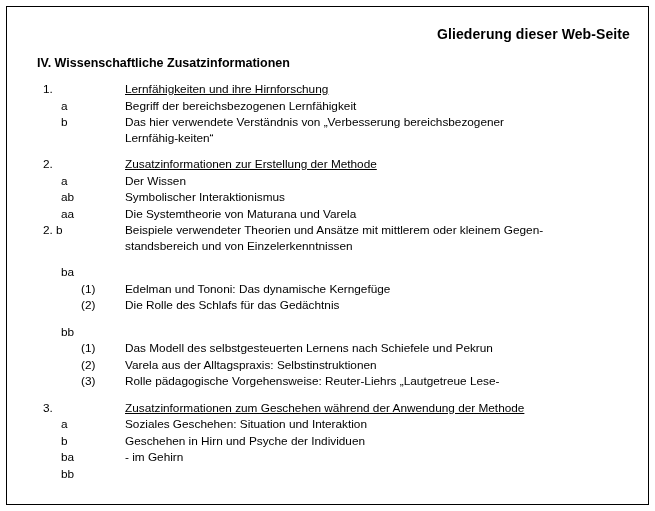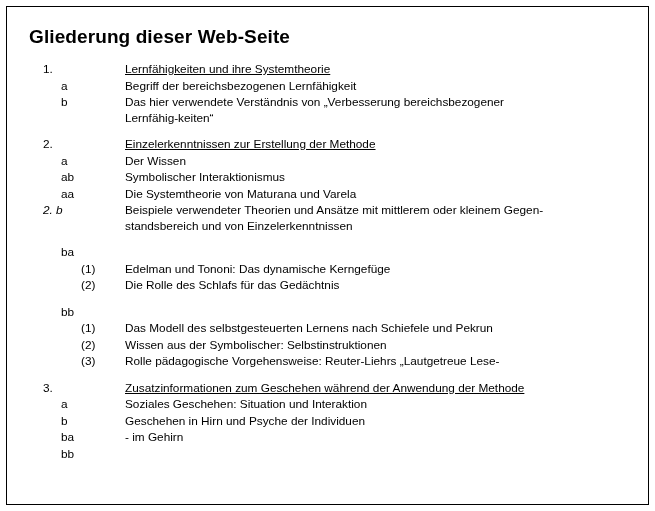--- a/index.html
+++ b/index.html
@@ -31,22 +31,22 @@
   .content {
     position: absolute;
     left: 0;
     top: 0;
     right: 0;
     bottom: 0;
     padding: 16px 18px 10px 22px;
     box-sizing: border-box;
   }
   .doc-title {
-    text-align: left;
-    font-size: 19px;
+    text-align: right;
+    font-size: 14px;
     font-weight: bold;
     color: #000000;
     margin: 3px 0 14px 0;
     letter-spacing: 0.1px;
   }
   .section-heading {
     font-size: 12.5px;
     font-weight: bold;
     color: #000000;
     margin: 0 0 12px 8px;
@@ -75,21 +75,20 @@
     width: 96px;
     padding-left: 14px;
   }
   .m-alpha {
     width: 96px;
     padding-left: 32px;
   }
   .m-numb {
     width: 96px;
     padding-left: 14px;
-    font-style: italic;
   }
   .m-paren {
     width: 96px;
     padding-left: 52px;
   }
   .text {
     flex: 1 1 auto;
     padding-right: 4px;
   }
   .text.underline {
@@ -99,44 +98,45 @@
     display: block;
   }
 </style>
 </head>
 <body>
 
 <div class="page">
   <div class="frame">
     <div class="content">
       <div class="doc-title">Gliederung dieser Web-Seite</div>
+      <div class="section-heading">IV. Wissenschaftliche Zusatzinformationen</div>
       <div class="rows" id="outline-list">
           <div class="row">
             <div class="marker m-num">1.</div>
             <div class="text underline">
-              <span class="cont">Lernfähigkeiten und ihre Systemtheorie</span>
+              <span class="cont">Lernfähigkeiten und ihre Hirnforschung</span>
             </div>
           </div>
           <div class="row">
             <div class="marker m-alpha">a</div>
             <div class="text">
               <span class="cont">Begriff der bereichsbezogenen Lernfähigkeit</span>
             </div>
           </div>
           <div class="row">
             <div class="marker m-alpha">b</div>
             <div class="text">
               <span class="cont">Das hier verwendete Verständnis von „Verbesserung bereichsbezogener</span>
               <span class="cont">Lernfähig-keiten“</span>
             </div>
           </div>
           <div class="row gap">
             <div class="marker m-num">2.</div>
             <div class="text underline">
-              <span class="cont">Einzelerkenntnissen zur Erstellung der Methode</span>
+              <span class="cont">Zusatzinformationen zur Erstellung der Methode</span>
             </div>
           </div>
           <div class="row">
             <div class="marker m-alpha">a</div>
             <div class="text">
               <span class="cont">Der Wissen</span>
             </div>
           </div>
           <div class="row">
             <div class="marker m-alpha">ab</div>
@@ -177,21 +177,21 @@
           </div>
           <div class="row">
             <div class="marker m-paren">(1)</div>
             <div class="text">
               <span class="cont">Das Modell des selbstgesteuerten Lernens nach Schiefele und Pekrun</span>
             </div>
           </div>
           <div class="row">
             <div class="marker m-paren">(2)</div>
             <div class="text">
-              <span class="cont">Wissen aus der Symbolischer: Selbstinstruktionen</span>
+              <span class="cont">Varela aus der Alltagspraxis: Selbstinstruktionen</span>
             </div>
           </div>
           <div class="row">
             <div class="marker m-paren">(3)</div>
             <div class="text">
               <span class="cont">Rolle pädagogische Vorgehensweise: Reuter-Liehrs „Lautgetreue Lese-</span>
             </div>
           </div>
           <div class="row gap">
             <div class="marker m-num">3.</div>

